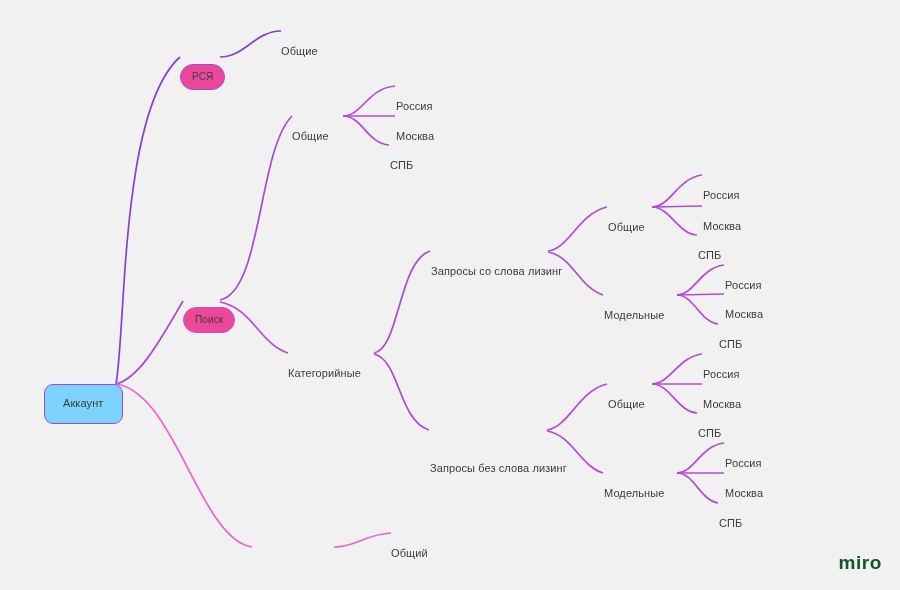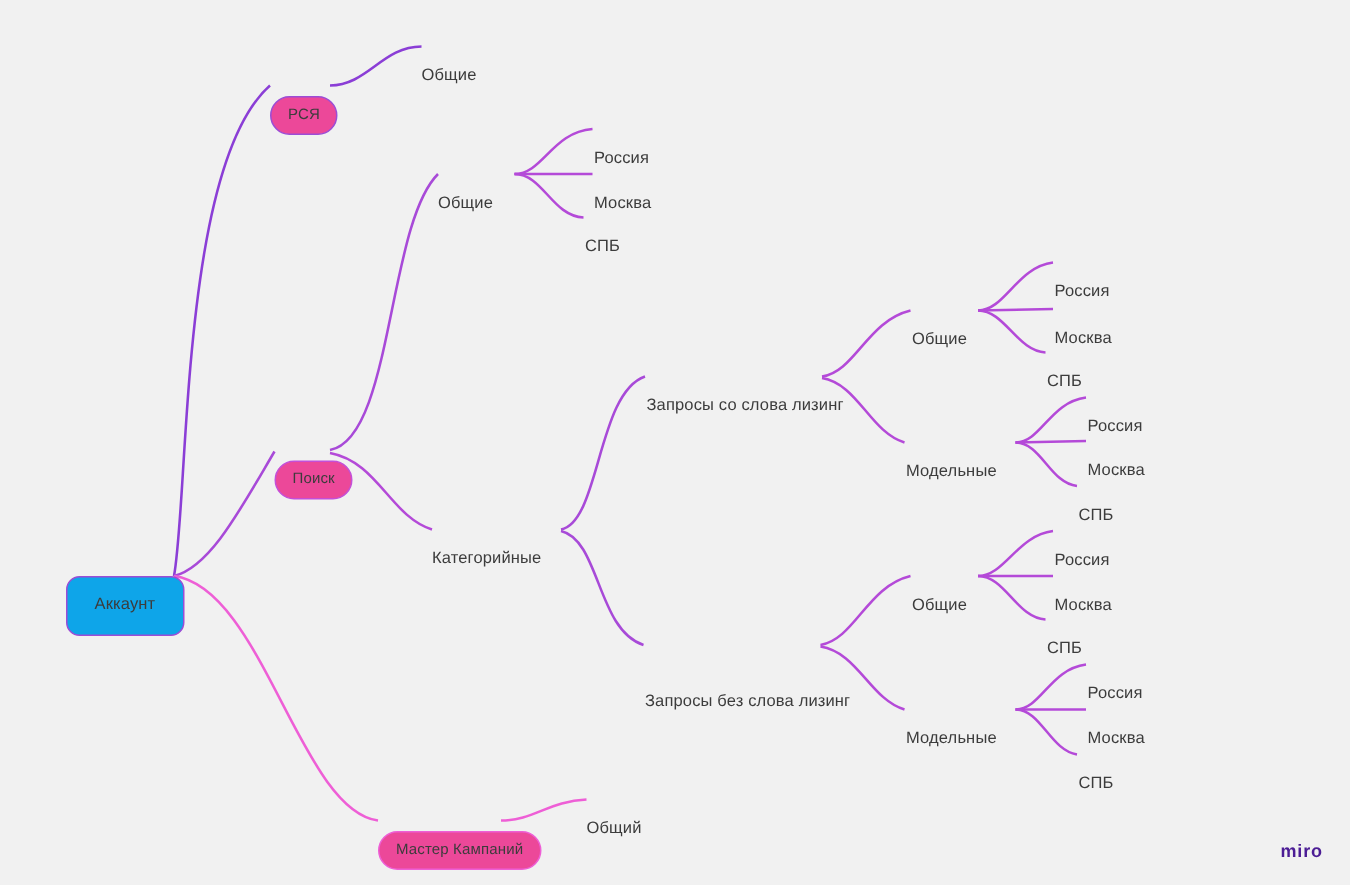--- a/index.html
+++ b/index.html
@@ -37,37 +37,37 @@
     padding: 5px 11px 6px 11px;
     border-radius: 999px;
     border: 1.6px solid #9b4dd6;
     background: #ec4899;
     font-size: 10px;
   }
   .node.root {
     padding: 12px 18px 13px 18px;
     border-radius: 9px;
     border: 1.6px solid #9b4dd6;
-    background: #0ea5e9;
+    background: #7dd3fc;
   }
   .node.pill-magenta { border-color: #c44fd8; }
   .node.pill-pink { border-color: #ee5fd6; }
   .node.plain {
     background: transparent;
     border: none;
     padding: 0;
   }
   #watermark {
     position: absolute;
     right: 18px;
     bottom: 16px;
-    font-size: 12px;
+    font-size: 19px;
     font-weight: bold;
     letter-spacing: 0.6px;
-    color: #4c1d95;
+    color: #14532d;
     user-select: none;
   }
 </style>
 </head>
 <body>
 
 <div id="board">
 
   <svg id="edges" viewBox="0 0 900 590" xmlns="http://www.w3.org/2000/svg" fill="none">
 
@@ -200,22 +200,19 @@
   <div class="node plain" style="left:725px; top:443px;">
     <span>Россия</span>
   </div>
   <div class="node plain" style="left:725px; top:473px;">
     <span>Москва</span>
   </div>
   <div class="node plain" style="left:719px; top:503px;">
     <span>СПБ</span>
   </div>
 
-  <div class="node pill pill-pink" style="left:252px; top:547px;">
-    <span>Мастер Кампаний</span>
-  </div>
   <div class="node plain" style="left:391px; top:533px;text-align:center;">
     <span>Общий</span>
   </div>
 
   <div id="watermark">miro</div>
 
 </div>
 
 </body></html>

